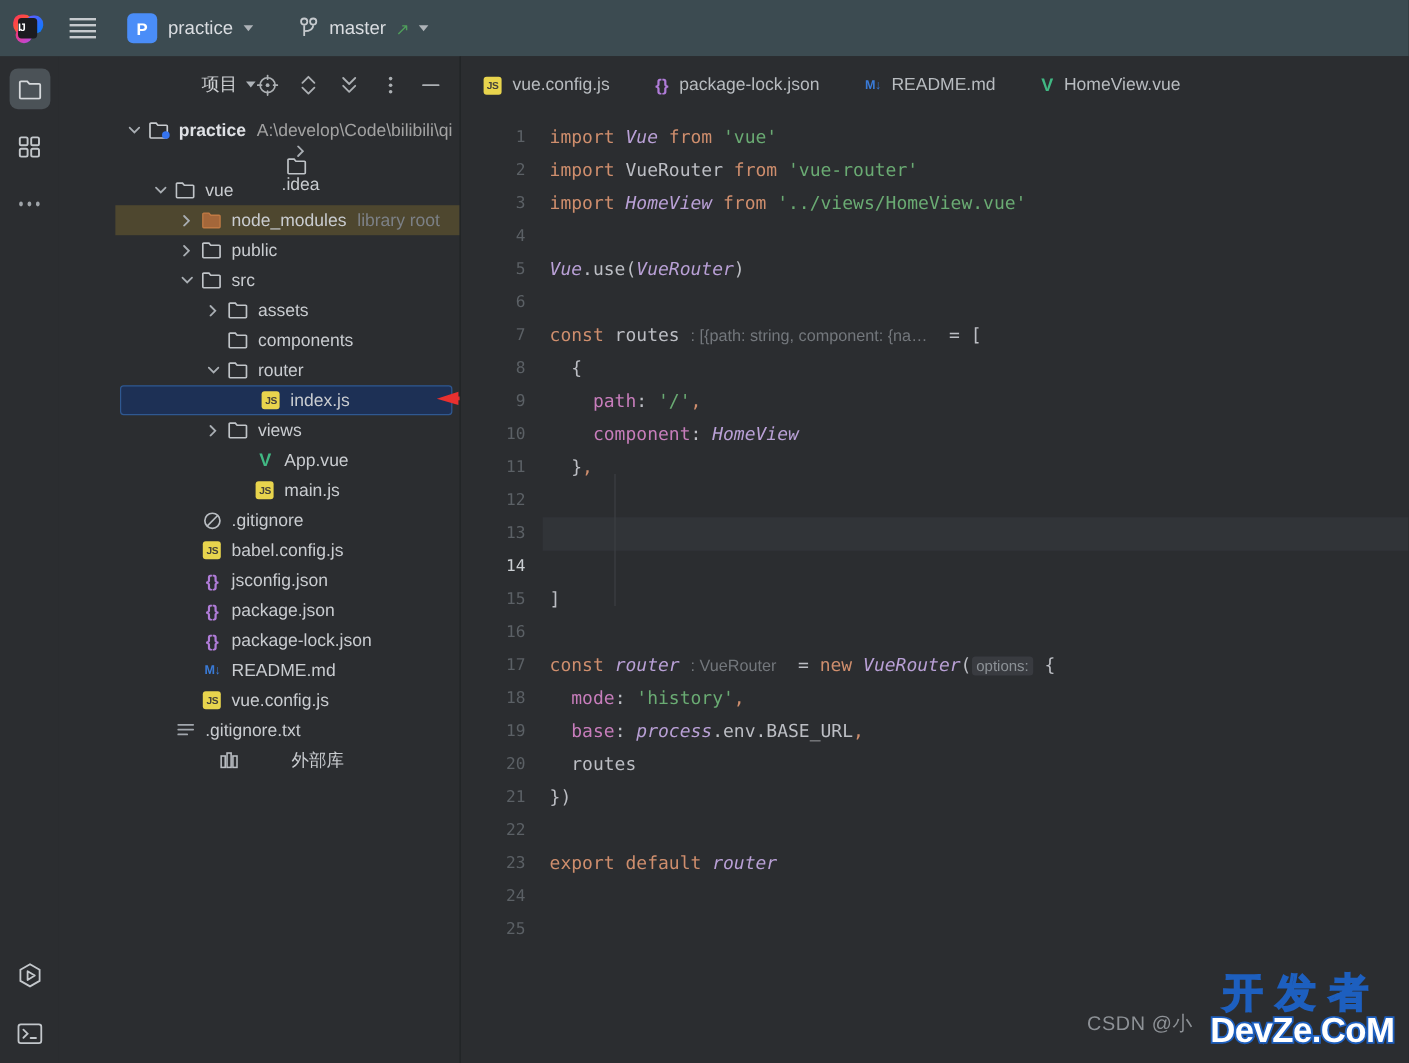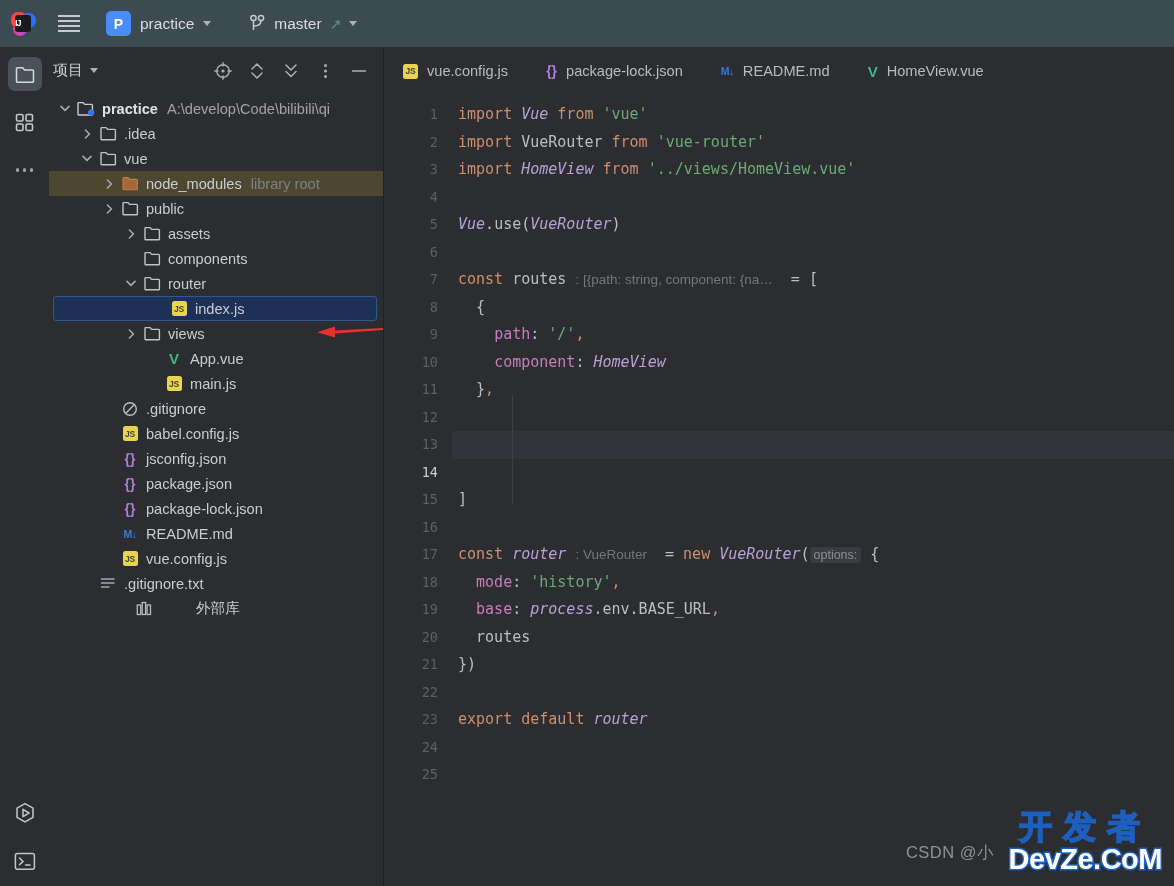--- a/index.html
+++ b/index.html
@@ -47,21 +47,21 @@
   }
   .stripe-btn { width: 34px; height: 34px; border-radius: 7px; display:flex; align-items:center; justify-content:center; margin-bottom: 14px; cursor:pointer;}
   .stripe-btn.active { background: #4b5257; }
   .stripe-bottom { position:absolute; bottom: 8px; left:0; width:49px; display:flex; flex-direction:column; align-items:center; gap: 14px; }
   .dots { display:flex; gap:3.5px; }
   .dots i { width:3.5px;height:3.5px;border-radius:50%;background:#9fa4a9; display:block;}
 
   
   .project {
     width: 335px; min-width:335px; background: #2b2d30;
-    display:flex; flex-direction: column; border-right: 1px solid #1f2123;
+    display:flex; flex-direction: column; border-right: 1px solid #1f2123; align-items: flex-end;
   }
   .project-head { height: 47px; min-height:47px; display:flex; align-items:center; padding: 0 10px 0 4px; }
   .ph-title { color:#ced0d3; font-size:15px; display:flex; align-items:center; gap:7px; cursor:pointer; }
   .ph-spacer { flex:1; }
   .ph-icons { display:flex; align-items:center; gap: 14px; padding-right: 4px;}
   .ph-ic { width:20px; height:20px; display:flex;align-items:center;justify-content:center; cursor:pointer; opacity:.85;}
 
   .tree { flex:1; overflow:hidden; padding-top: 2px; font-size: 14.6px; position:relative; }
   .row { height: 25px; display:flex; align-items:center; white-space:nowrap; position:relative; cursor:pointer; padding-right:6px;}
   .row.lib { background:#4e472f; }
@@ -246,21 +246,21 @@
             </span>
             <span class="ic">
               <svg width="18" height="16" viewBox="0 0 18 16">
                 <path d="M1 13.2 V2.4 a.8 .8 0 0 1 .8-.8 h4.3 l1.5 1.8 h7 a.8 .8 0 0 1 .8 .8 v9 a.8 .8 0 0 1 -.8 .8 h-12.8 a.8 .8 0 0 1 -.8 -.8z" fill="none" stroke="#c9ccd0" stroke-width="1.4"></path>
                 <circle cx="14.2" cy="11.6" r="3.2" fill="#3574f0"></circle>
               </svg>
             </span>
             <span class="label bold">practice</span>
             <span class="sub path">A:\develop\Code\bilibili\qi</span>
           </div>
-          <div class="row" style="padding-left: 28px;">
+          <div class="row" style="padding-left: 28px; flex-direction: column;">
             <span class="twisty">
               <svg width="7" height="10" viewBox="0 0 7 10">
                 <path d="M1.4 1 L5.4 5 L1.4 9" fill="none" stroke="#a9aeb3" stroke-width="1.5" stroke-linecap="round"></path>
               </svg>
             </span>
             <span class="ic">
               <svg width="17" height="15" viewBox="0 0 17 15">
                 <path d="M1 13 V2.4 a.8 .8 0 0 1 .8-.8 h4.3 l1.5 1.8 h7 a.8 .8 0 0 1 .8 .8 v8.8 a.8 .8 0 0 1 -.8 .8 h-12.8 a.8 .8 0 0 1 -.8 -.8z" fill="none" stroke="#c0c4c8" stroke-width="1.4"></path>
               </svg>
             </span>
@@ -298,20 +298,33 @@
               <svg width="7" height="10" viewBox="0 0 7 10">
                 <path d="M1.4 1 L5.4 5 L1.4 9" fill="none" stroke="#a9aeb3" stroke-width="1.5" stroke-linecap="round"></path>
               </svg>
             </span>
             <span class="ic">
               <svg width="17" height="15" viewBox="0 0 17 15">
                 <path d="M1 13 V2.4 a.8 .8 0 0 1 .8-.8 h4.3 l1.5 1.8 h7 a.8 .8 0 0 1 .8 .8 v8.8 a.8 .8 0 0 1 -.8 .8 h-12.8 a.8 .8 0 0 1 -.8 -.8z" fill="none" stroke="#c0c4c8" stroke-width="1.4"></path>
               </svg>
             </span>
             <span class="label">public</span>
+          </div>
+          <div class="row" style="padding-left: 50px;">
+            <span class="twisty">
+              <svg width="10" height="7" viewBox="0 0 10 7">
+                <path d="M1 1.4 L5 5.4 L9 1.4" fill="none" stroke="#a9aeb3" stroke-width="1.5" stroke-linecap="round"></path>
+              </svg>
+            </span>
+            <span class="ic">
+              <svg width="17" height="15" viewBox="0 0 17 15">
+                <path d="M1 13 V2.4 a.8 .8 0 0 1 .8-.8 h4.3 l1.5 1.8 h7 a.8 .8 0 0 1 .8 .8 v8.8 a.8 .8 0 0 1 -.8 .8 h-12.8 a.8 .8 0 0 1 -.8 -.8z" fill="none" stroke="#c0c4c8" stroke-width="1.4"></path>
+              </svg>
+            </span>
+            <span class="label">src</span>
           </div>
           <div class="row" style="padding-left: 72px;">
             <span class="twisty">
               <svg width="7" height="10" viewBox="0 0 7 10">
                 <path d="M1.4 1 L5.4 5 L1.4 9" fill="none" stroke="#a9aeb3" stroke-width="1.5" stroke-linecap="round"></path>
               </svg>
             </span>
             <span class="ic">
               <svg width="17" height="15" viewBox="0 0 17 15">
                 <path d="M1 13 V2.4 a.8 .8 0 0 1 .8-.8 h4.3 l1.5 1.8 h7 a.8 .8 0 0 1 .8 .8 v8.8 a.8 .8 0 0 1 -.8 .8 h-12.8 a.8 .8 0 0 1 -.8 -.8z" fill="none" stroke="#c0c4c8" stroke-width="1.4"></path>

